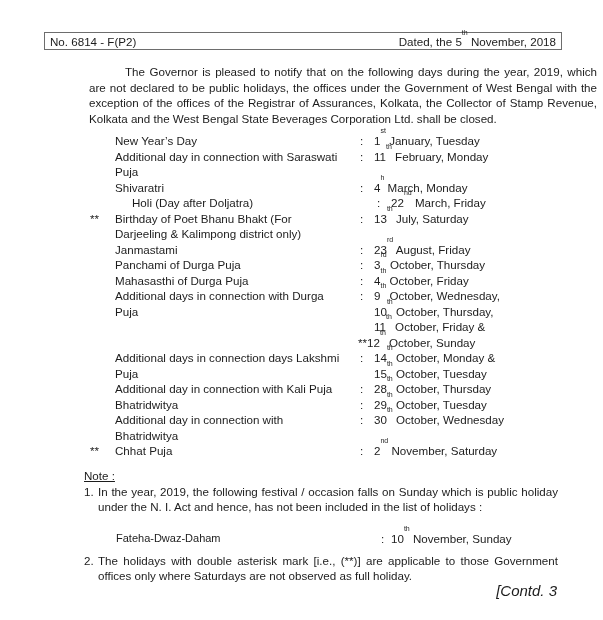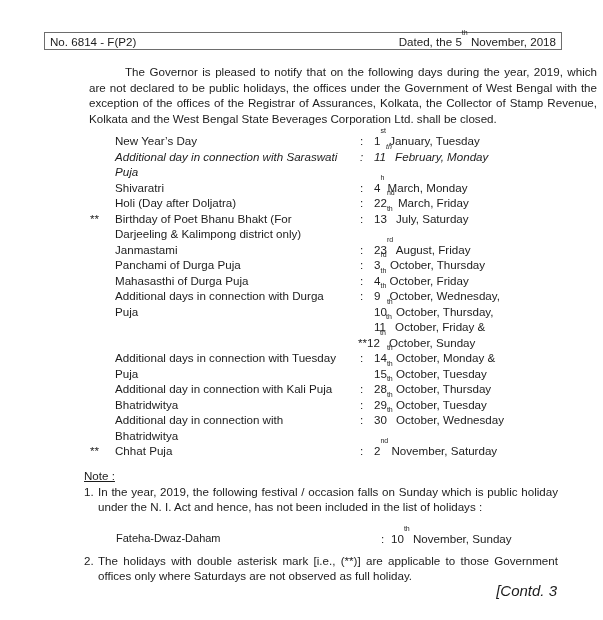--- a/index.html
+++ b/index.html
@@ -50,37 +50,37 @@
 
 <div class="holiday-list" id="holiday-list">
     <div class="row" style="height: 15.5px;">
       <span class="mark"></span>
       <span class="name">New Year’s Day</span>
       <span class="colon">:</span>
       <span class="date">
         <span class="line"><span></span><span>1</span><sup>st</sup><span> January, Tuesday</span></span>
       </span>
     </div>
-    <div class="row" style="height: 31px; font-style: italic;">
+    <div class="row" style="height: 31px;">
       <span class="mark"></span>
       <span class="name">Additional day in connection with Saraswati Puja</span>
       <span class="colon">:</span>
       <span class="date">
         <span class="line"><span></span><span>11</span><sup>th</sup><span> February, Monday</span></span>
       </span>
     </div>
     <div class="row" style="height: 15.5px;">
       <span class="mark"></span>
       <span class="name">Shivaratri</span>
       <span class="colon">:</span>
       <span class="date">
         <span class="line"><span></span><span>4</span><sup>h</sup><span> March, Monday</span></span>
       </span>
     </div>
-    <div class="row" style="height: 15.5px;">
+    <div class="row" style="height: 15.5px; margin-left: 17px;">
       <span class="mark"></span>
       <span class="name">Holi (Day after Doljatra)</span>
       <span class="colon">:</span>
       <span class="date">
         <span class="line"><span></span><span>22</span><sup>nd</sup><span> March, Friday</span></span>
       </span>
     </div>
     <div class="row" style="height: 31px;">
       <span class="mark">**</span>
       <span class="name">Birthday of Poet Bhanu Bhakt (For Darjeeling &amp; Kalimpong district only)</span>
@@ -119,21 +119,21 @@
       <span class="colon">:</span>
       <span class="date">
         <span class="line"><span></span><span>9</span><sup>th</sup><span> October, Wednesday,</span></span>
         <span class="line"><span></span><span>10</span><sup>th</sup><span> October, Thursday,</span></span>
         <span class="line"><span></span><span>11</span><sup>th</sup><span> October, Friday &amp;</span></span>
         <span class="line pre"><span>**</span><span>12</span><sup>th</sup><span> October, Sunday</span></span>
       </span>
     </div>
     <div class="row" style="height: 31px;">
       <span class="mark"></span>
-      <span class="name">Additional days in connection with Tuesday Puja</span>
+      <span class="name">Additional days in connection days Lakshmi Puja</span>
       <span class="colon">:</span>
       <span class="date">
         <span class="line"><span></span><span>14</span><sup>th</sup><span> October, Monday &amp;</span></span>
         <span class="line"><span></span><span>15</span><sup>th</sup><span> October, Tuesday</span></span>
       </span>
     </div>
     <div class="row" style="height: 15.5px; text-decoration: underline;">
       <span class="mark"></span>
       <span class="name">Additional day in connection with Kali Puja</span>
       <span class="colon">:</span>

